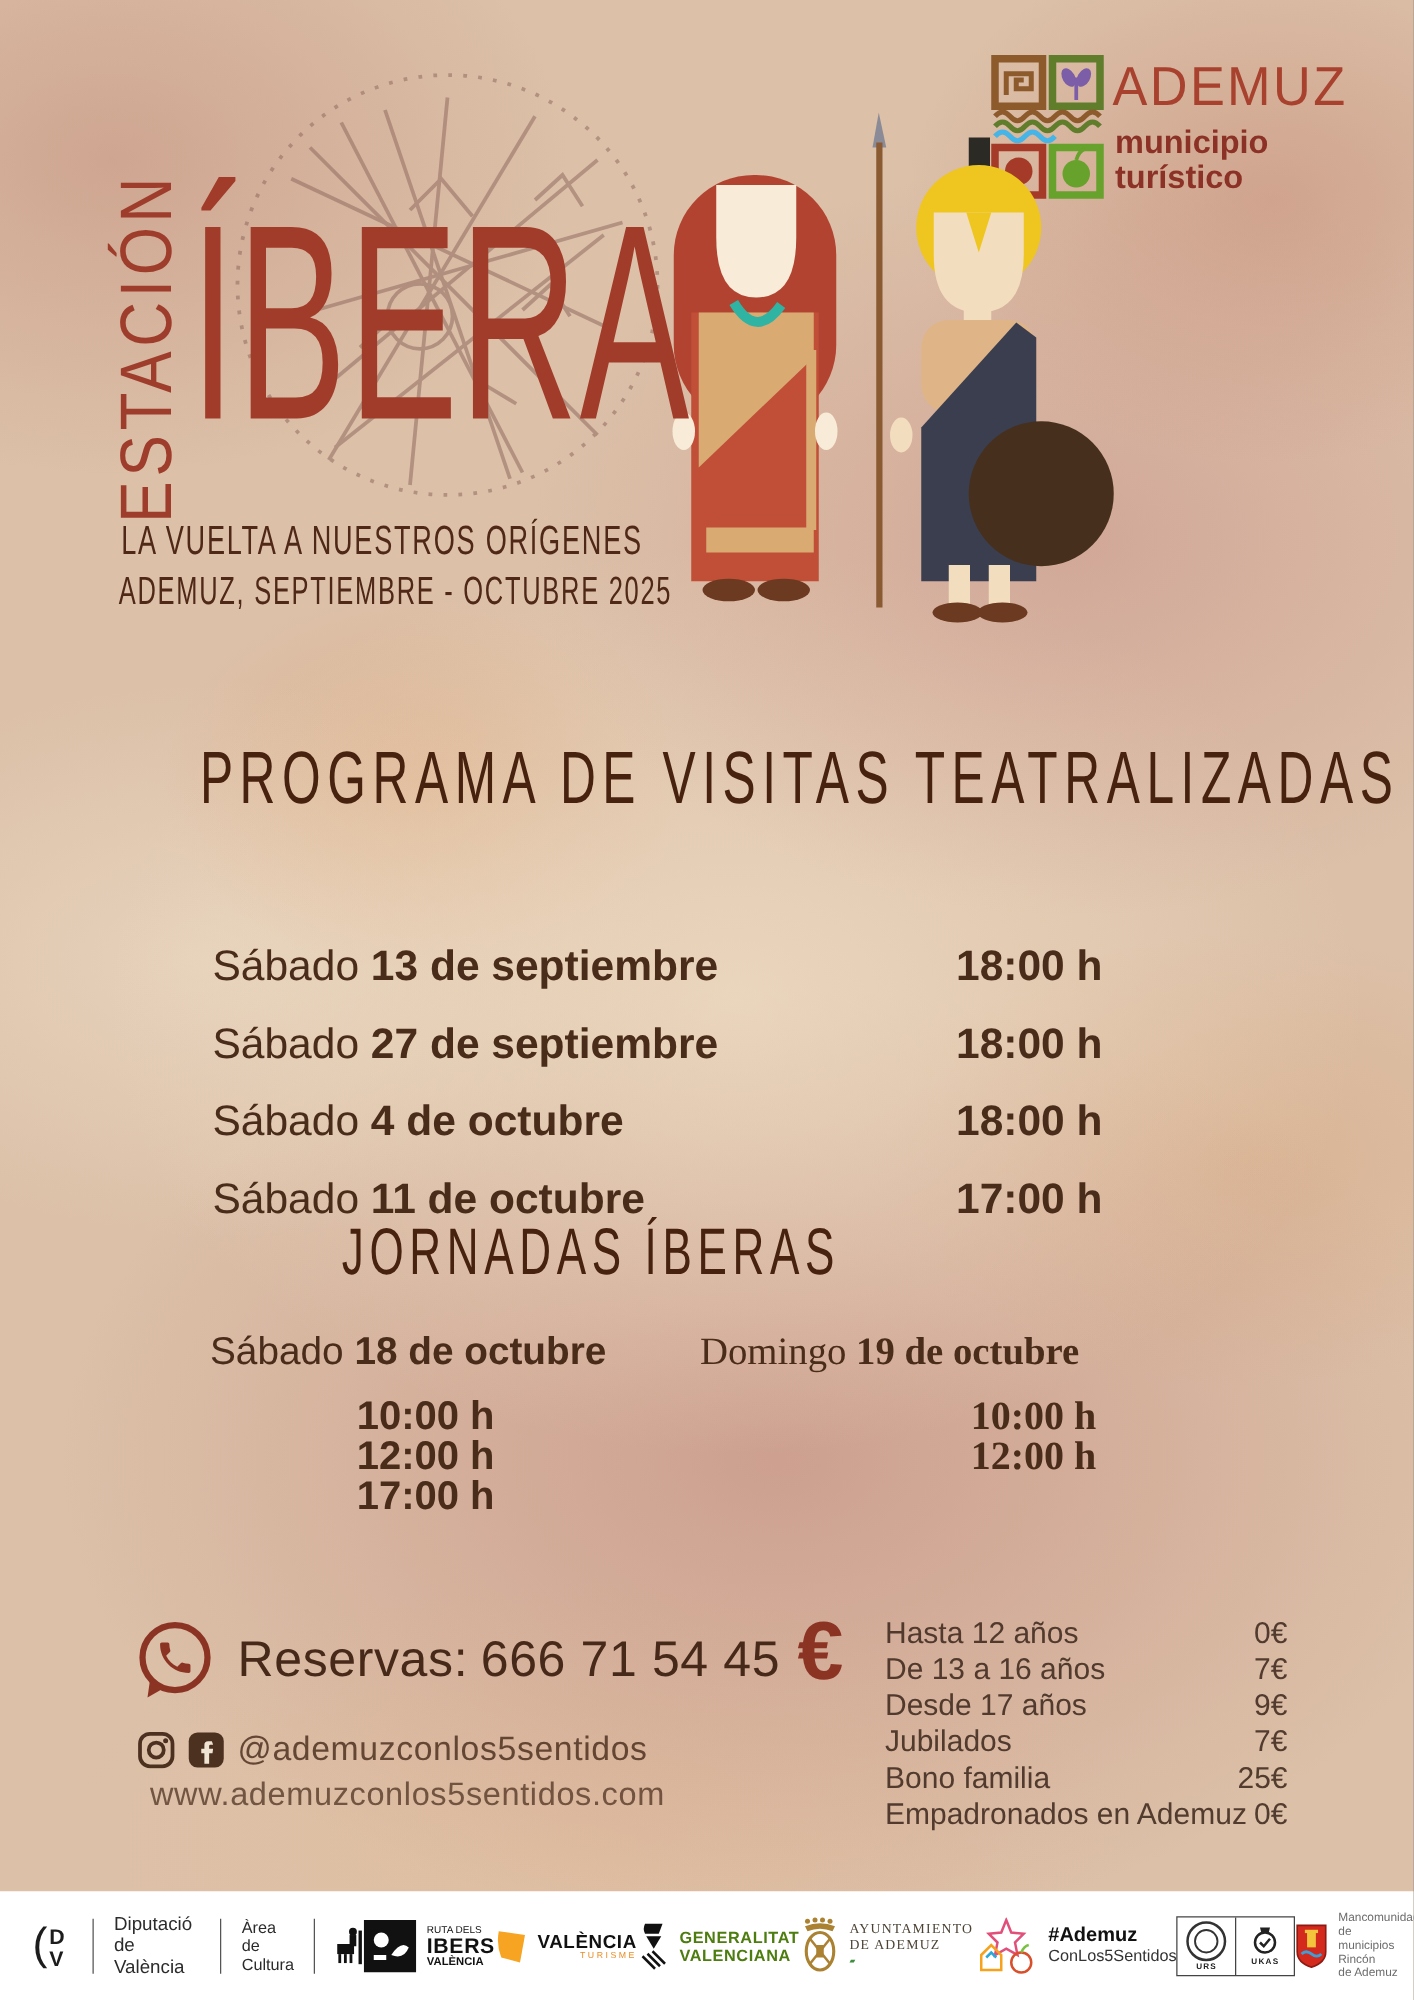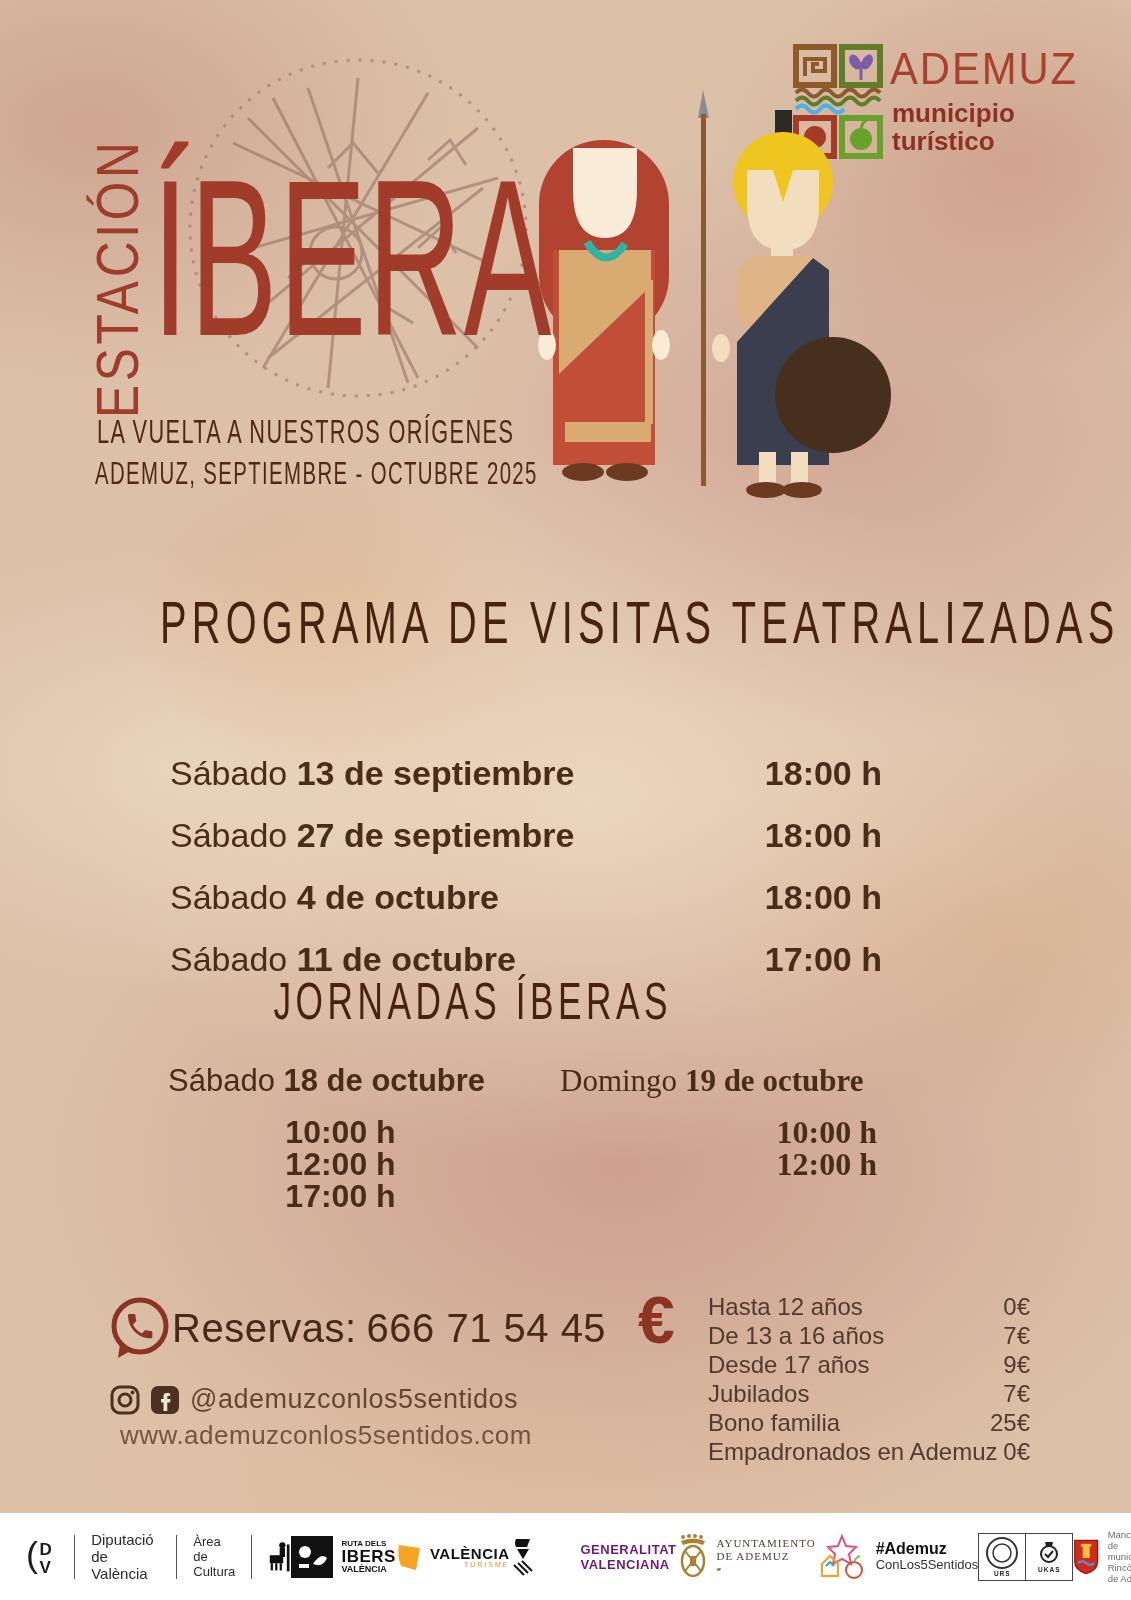--- a/index.html
+++ b/index.html
@@ -53,44 +53,44 @@
   .s-time{font-weight:700;}
   
   .j-col{top:1062px;width:345px;}
   .j-col-left{left:168px;}
   .j-col-right{left:560px;font-family:Liberation Serif, serif;}
   .j-head{font-size:31px;line-height:38px;white-space:nowrap;}
   .j-times{margin-top:16px;display:flex;flex-direction:column;font-size:32px;font-weight:700;line-height:32px;}
   .j-col-left .j-times{text-align:center;}
   .j-col-right .j-times{text-align:right;padding-right:28px;}
   
-  .reservas{left:108px;top:1296px;display:flex;align-items:center;gap:0;}
+  .reservas{left:108px;top:1296px;display:flex;align-items:center;gap:18px;}
   .reservas-text{font-size:40px;color:#47291a;letter-spacing:.5px;}
   .reservas-text .ph{margin-left:10px;}
   .social{left:110px;top:1384px;display:flex;align-items:center;gap:10px;}
   .social-text{font-size:27px;color:rgba(77,49,32,.85);letter-spacing:.5px;}
   .website{left:120px;top:1420px;font-size:26px;color:rgba(77,49,32,.75);letter-spacing:.5px;}
   
   .euro{left:638px;top:1282px;font-size:66px;font-weight:700;color:#8c3424;}
   .prices{left:708px;top:1292px;width:322px;display:flex;flex-direction:column;}
   .p-row{display:flex;justify-content:space-between;font-size:24px;line-height:29px;color:rgba(66,46,33,.9);}
   
   .footer{left:0;bottom:0;width:1131px;height:87px;background:#ffffff;
     display:flex;align-items:center;justify-content:space-between;padding:0 26px;box-sizing:border-box;}
   .f-item{display:flex;align-items:center;gap:8px;color:#1d1d1d;}
   .f-div{width:1px;height:44px;background:#555;margin:0 8px;}
   .dv-text{font-size:15px;line-height:17px;color:#2b2b2b;}
   .area-text{font-size:13px;line-height:15px;color:#2b2b2b;}
   .ruta-text{line-height:1;color:#111;}
-  .ruta-text .r1{font-size:8px;font-weight:700;display:block;}
+  .ruta-text .r1{font-size:8px;font-weight:400;display:block;}
   .ruta-text .r2{font-size:17px;font-weight:700;display:block;letter-spacing:.5px;}
   .ruta-text .r3{font-size:9px;font-weight:700;display:block;}
   .vt-text .v1{font-size:15px;font-weight:700;color:#111;display:block;line-height:15px;letter-spacing:.5px;}
   .vt-text .v2{font-size:7px;color:#e98c24;display:block;text-align:right;letter-spacing:2px;}
-  .gva-text{font-size:13px;line-height:15px;font-weight:700;color:#701a75;letter-spacing:.5px;margin-left:37px;}
+  .gva-text{font-size:13px;line-height:15px;font-weight:700;color:#4d7c0f;letter-spacing:.5px;}
   .ayto-text{font-family:"Liberation Serif",serif;font-size:11px;line-height:13px;color:#4c4335;letter-spacing:1px;}
   .ayto-text small{display:block;font-size:6px;color:#3f8f3f;letter-spacing:0;}
   .hash-text .h1{font-size:16px;font-weight:700;color:#111;display:block;line-height:16px;}
   .hash-text .h2{font-size:13px;color:#333;display:block;}
   .manco-text{font-size:9.5px;line-height:11px;color:#6c6c6c;}
   .seals{display:flex;border:1px solid #444;}
   .seal-cell{width:46px;height:46px;display:flex;flex-direction:column;align-items:center;justify-content:center;}
   .seal-cell+.seal-cell{border-left:1px solid #444;}
   .seal-label{font-size:6.5px;font-weight:700;color:#222;letter-spacing:1px;}
 </style>

